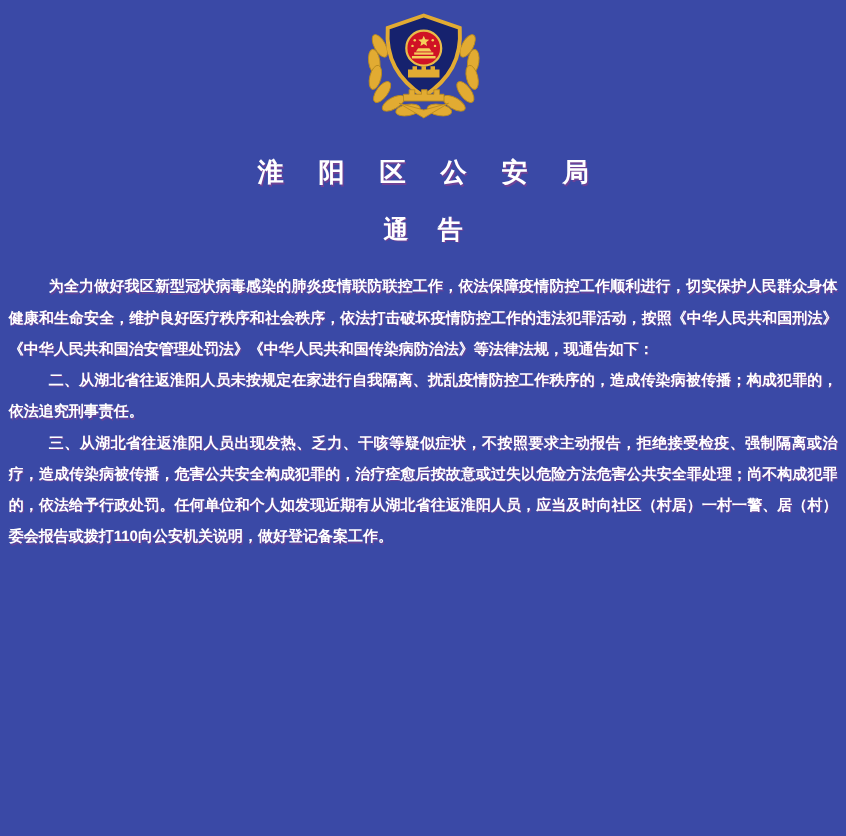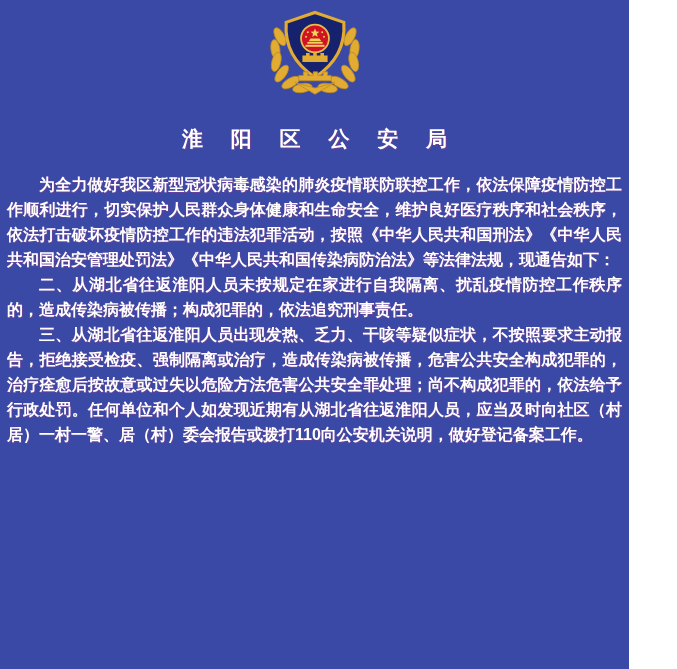--- a/index.html
+++ b/index.html
@@ -6,21 +6,21 @@
     margin: 0;
     padding: 0;
   }
   body {
     width: 677px;
     height: 669px;
     overflow: hidden;
     font-family: "Liberation Sans", "DejaVu Sans", sans-serif;
   }
   .page {
-    width: 629px;
+    width: 677px;
     height: 669px;
     background: #3a49a6;
     color: #ffffff;
     box-sizing: border-box;
     padding: 6px 7px 0 7px;
     overflow: hidden;
   }
   .emblem-wrap {
     width: 110px;
     height: 90px;
@@ -42,21 +42,21 @@
     text-align: center;
     font-size: 20px;
     font-weight: bold;
     letter-spacing: 9px;
     text-indent: 9px;
     line-height: 24px;
     text-shadow: 1px 1px 0 rgba(236, 48, 110, 0.30);
   }
   .notice-body {
     margin-top: 21px;
-    font-size: 16px;
+    font-size: 12px;
     font-weight: bold;
     line-height: 25px;
     text-align: justify;
     text-shadow: 1px 1px 0 rgba(236, 48, 110, 0.25);
   }
   .notice-body p {
     margin: 0;
     text-indent: 32px;
   }
   .signature-block {
@@ -112,20 +112,21 @@
       <path d="M46 54 h4 v-3 h4 v3 h4 v-3 h4 v3 h4 v-3 h4 v3 h4 v7 h-28 Z" fill="#e2ab32"></path>
 
       <path d="M42 76 h5 v-4 h5 v4 h6 v-4 h5 v4 h6 v-4 h5 v4 h4 v6 h-36 Z" fill="#e2ab32" stroke="#b98a1f" stroke-width="0.8"></path>
 
       <path d="M60 97 L38 84 L60 90 L82 84 Z" fill="#e2ab32" stroke="#b98a1f" stroke-width="0.8"></path>
     </svg>
   </div>
 
   <div class="agency-title">淮 阳 区 公 安 局</div>
 
+  <div class="doc-type">通  告</div>
 
   <div class="notice-body">
     <p>为全力做好我区新型冠状病毒感染的肺炎疫情联防联控工作，依法保障疫情防控工作顺利进行，切实保护人民群众身体健康和生命安全，维护良好医疗秩序和社会秩序，依法打击破坏疫情防控工作的违法犯罪活动，按照《中华人民共和国刑法》《中华人民共和国治安管理处罚法》《中华人民共和国传染病防治法》等法律法规，现通告如下：</p>
     <p>二、从湖北省往返淮阳人员未按规定在家进行自我隔离、扰乱疫情防控工作秩序的，造成传染病被传播；构成犯罪的，依法追究刑事责任。</p>
     <p>三、从湖北省往返淮阳人员出现发热、乏力、干咳等疑似症状，不按照要求主动报告，拒绝接受检疫、强制隔离或治疗，造成传染病被传播，危害公共安全构成犯罪的，治疗痊愈后按故意或过失以危险方法危害公共安全罪处理；尚不构成犯罪的，依法给予行政处罚。任何单位和个人如发现近期有从湖北省往返淮阳人员，应当及时向社区（村居）一村一警、居（村）委会报告或拨打110向公安机关说明，做好登记备案工作。</p>
   </div>
 
   <div class="signature-block">
   </div>
 

